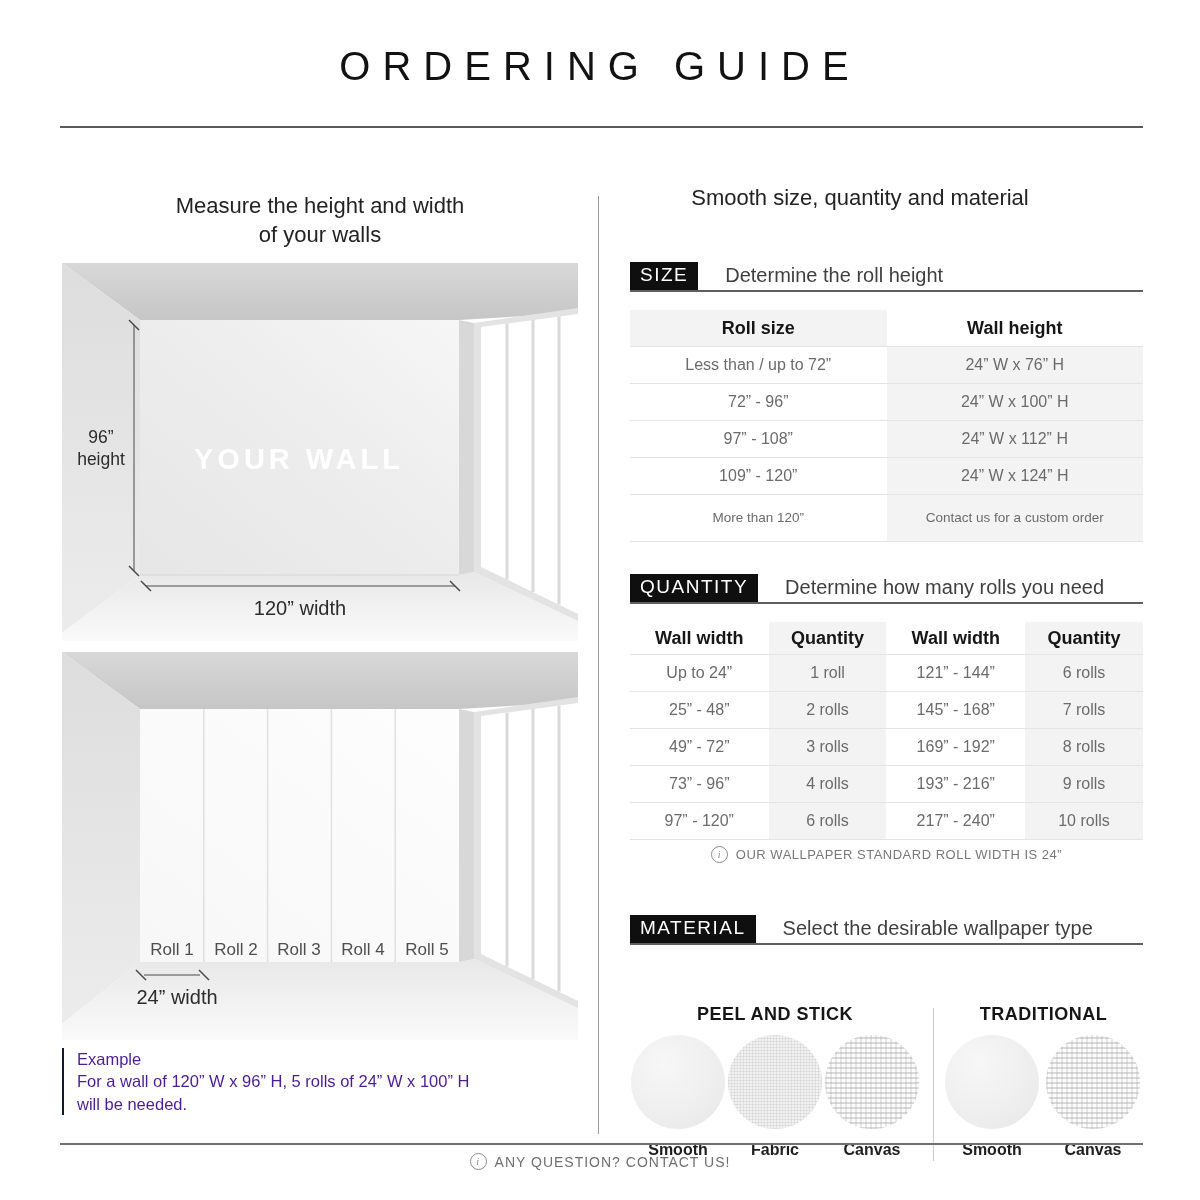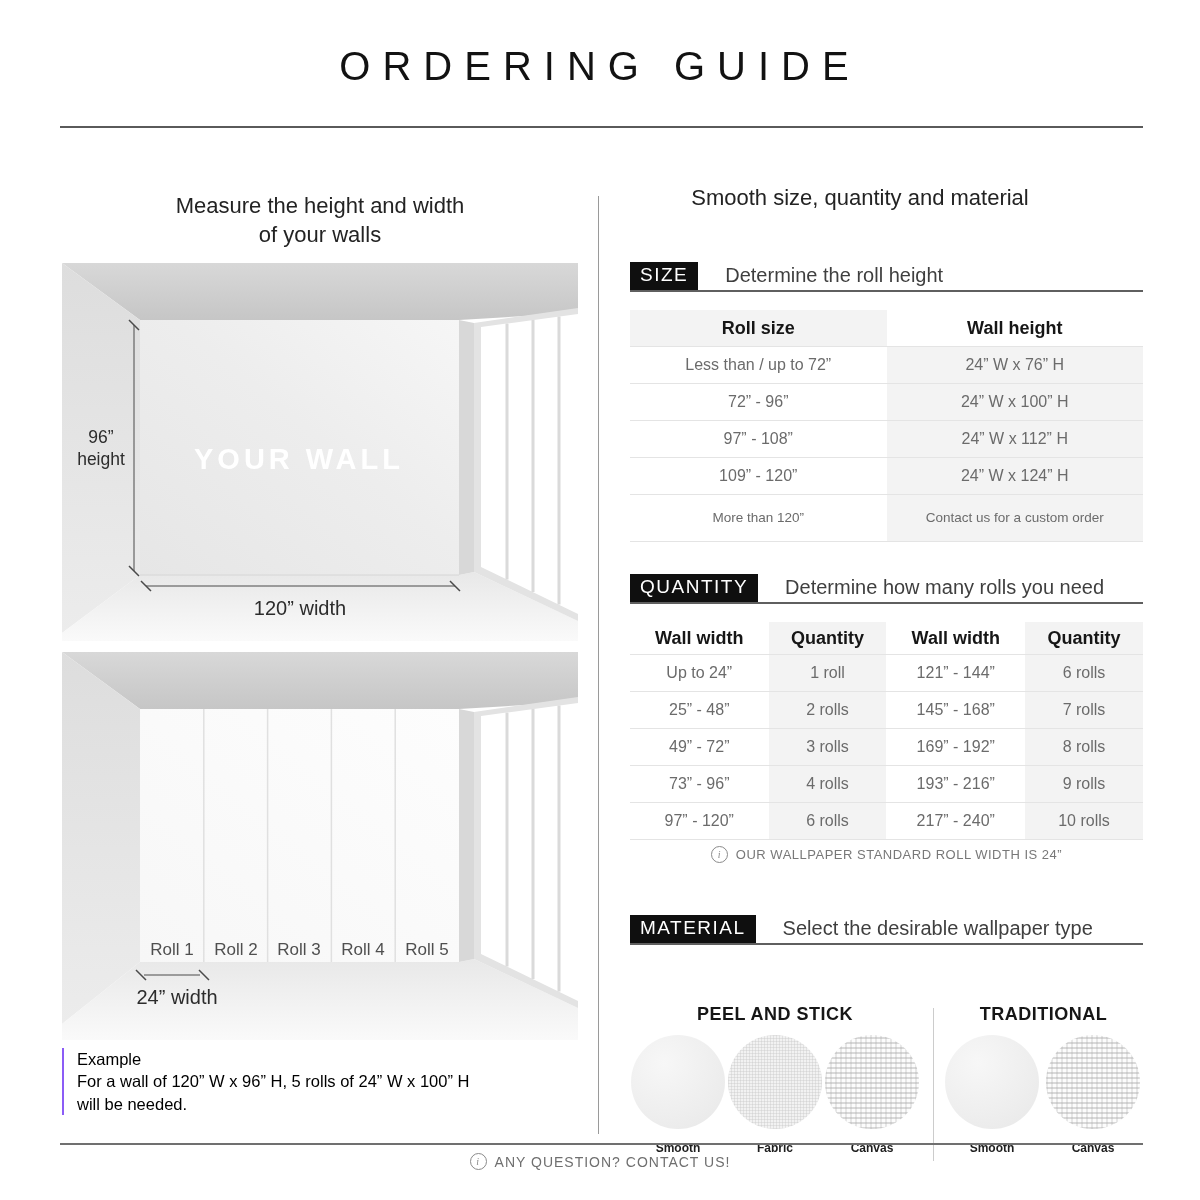--- a/index.html
+++ b/index.html
@@ -16,22 +16,22 @@
   .col-divider{position:absolute;left:598px;top:196px;width:1px;height:938px;background:#9a9a9a;}
 
   .left-heading{position:absolute;left:60px;top:181px;width:520px;text-align:center;
                 font-size:22px;line-height:1.32;color:#232323;font-weight:500;margin-top:10px;}
   .right-heading{position:absolute;left:630px;top:185px;width:460px;text-align:center;
                  font-size:22px;color:#232323;font-weight:500;}
 
   .room{position:absolute;display:block;}
   svg text{font-family:"Liberation Sans",sans-serif;}
 
-  .example{position:absolute;left:62px;top:1048px;width:470px;border-left:2px solid #8b5cf6;
-           padding-left:13px;font-size:16.5px;line-height:1.35;color:#000000;}
+  .example{position:absolute;left:62px;top:1048px;width:470px;border-left:2px solid #0f172a;
+           padding-left:13px;font-size:16.5px;line-height:1.35;color:#4c1d95;}
   .example .ex-title{display:block;}
 
   .section-header{position:absolute;left:630px;width:513px;display:flex;align-items:center;
                   border-bottom:2px solid #5f5f5f;padding-bottom:0;}
   .badge{display:inline-block;background:#0f0f0f;color:#ffffff;font-size:19px;font-weight:500;
          letter-spacing:1.5px;padding:3px 10px 4px;line-height:1.1;}
   .section-subtitle{font-size:20px;color:#3f3f3f;margin-left:27px;white-space:nowrap;}
 
   .grid-table{position:absolute;left:630px;width:513px;}
   .t-row{display:grid;border-bottom:1px solid #e4e4e4;}
@@ -55,21 +55,21 @@
                    color:#161616;text-align:center;}
   .mat-divider{position:absolute;left:303px;top:4px;width:1px;height:153px;background:#cccccc;}
   .swatch{position:absolute;top:31px;width:94px;height:94px;border-radius:50%;}
   .tex-smooth{background:radial-gradient(circle at 35% 30%, #f7f7f7, #ededed 65%, #e7e7e7);}
   .tex-fabric{background-color:#f2f2f2;
     background-image:repeating-linear-gradient(0deg, rgba(198,198,198,.38) 0 1px, transparent 1px 3px),
                      repeating-linear-gradient(90deg, rgba(198,198,198,.38) 0 1px, transparent 1px 3px);}
   .tex-canvas{background-color:#fcfcfc;
     background-image:repeating-linear-gradient(0deg, rgba(165,165,165,.40) 0 2px, transparent 2px 5px),
                      repeating-linear-gradient(90deg, rgba(185,185,185,.32) 0 2px, transparent 2px 5px);}
-  .swatch-label{position:absolute;top:137px;width:94px;text-align:center;font-size:12px;
+  .swatch-label{position:absolute;top:137px;width:94px;text-align:center;font-size:16px;
                 font-weight:600;color:#1e1e1e;}
 
   .footer-note{position:absolute;left:0;top:1153px;width:1200px;display:flex;align-items:center;
                justify-content:center;gap:8px;font-size:14px;letter-spacing:1px;color:#6f6f6f;}
 </style>
 </head>
 <body>
 
 <div class="page">
 

